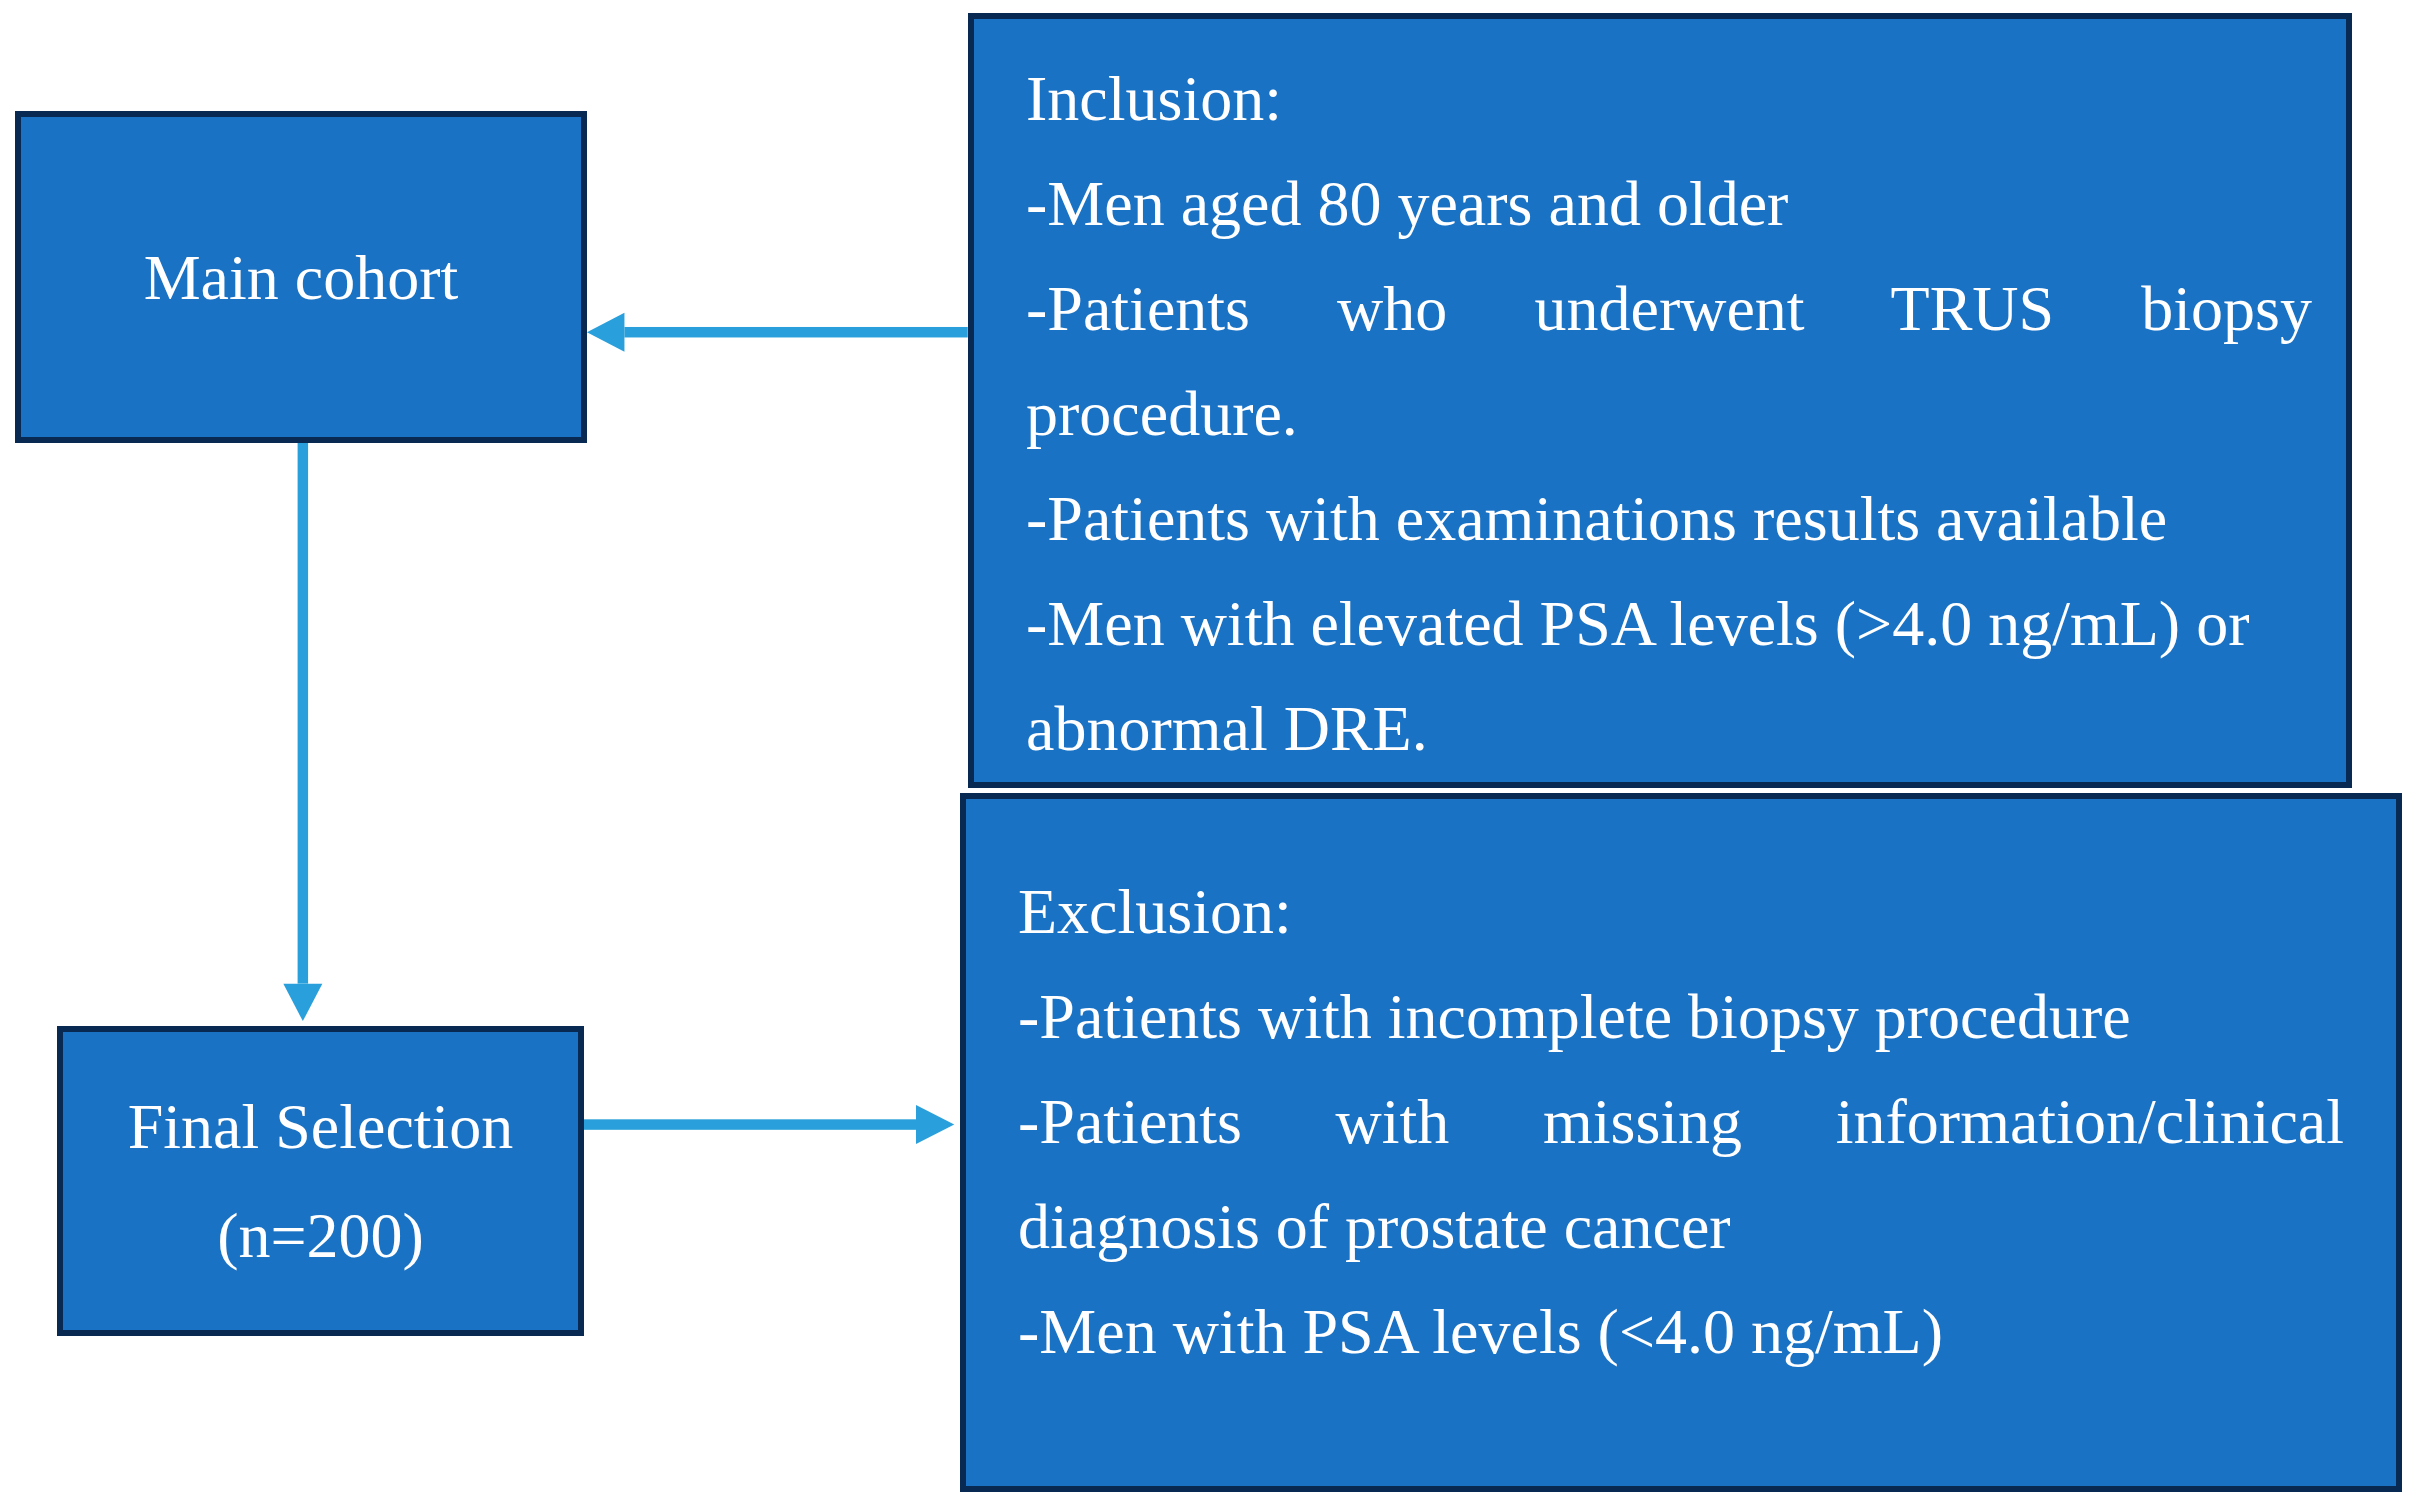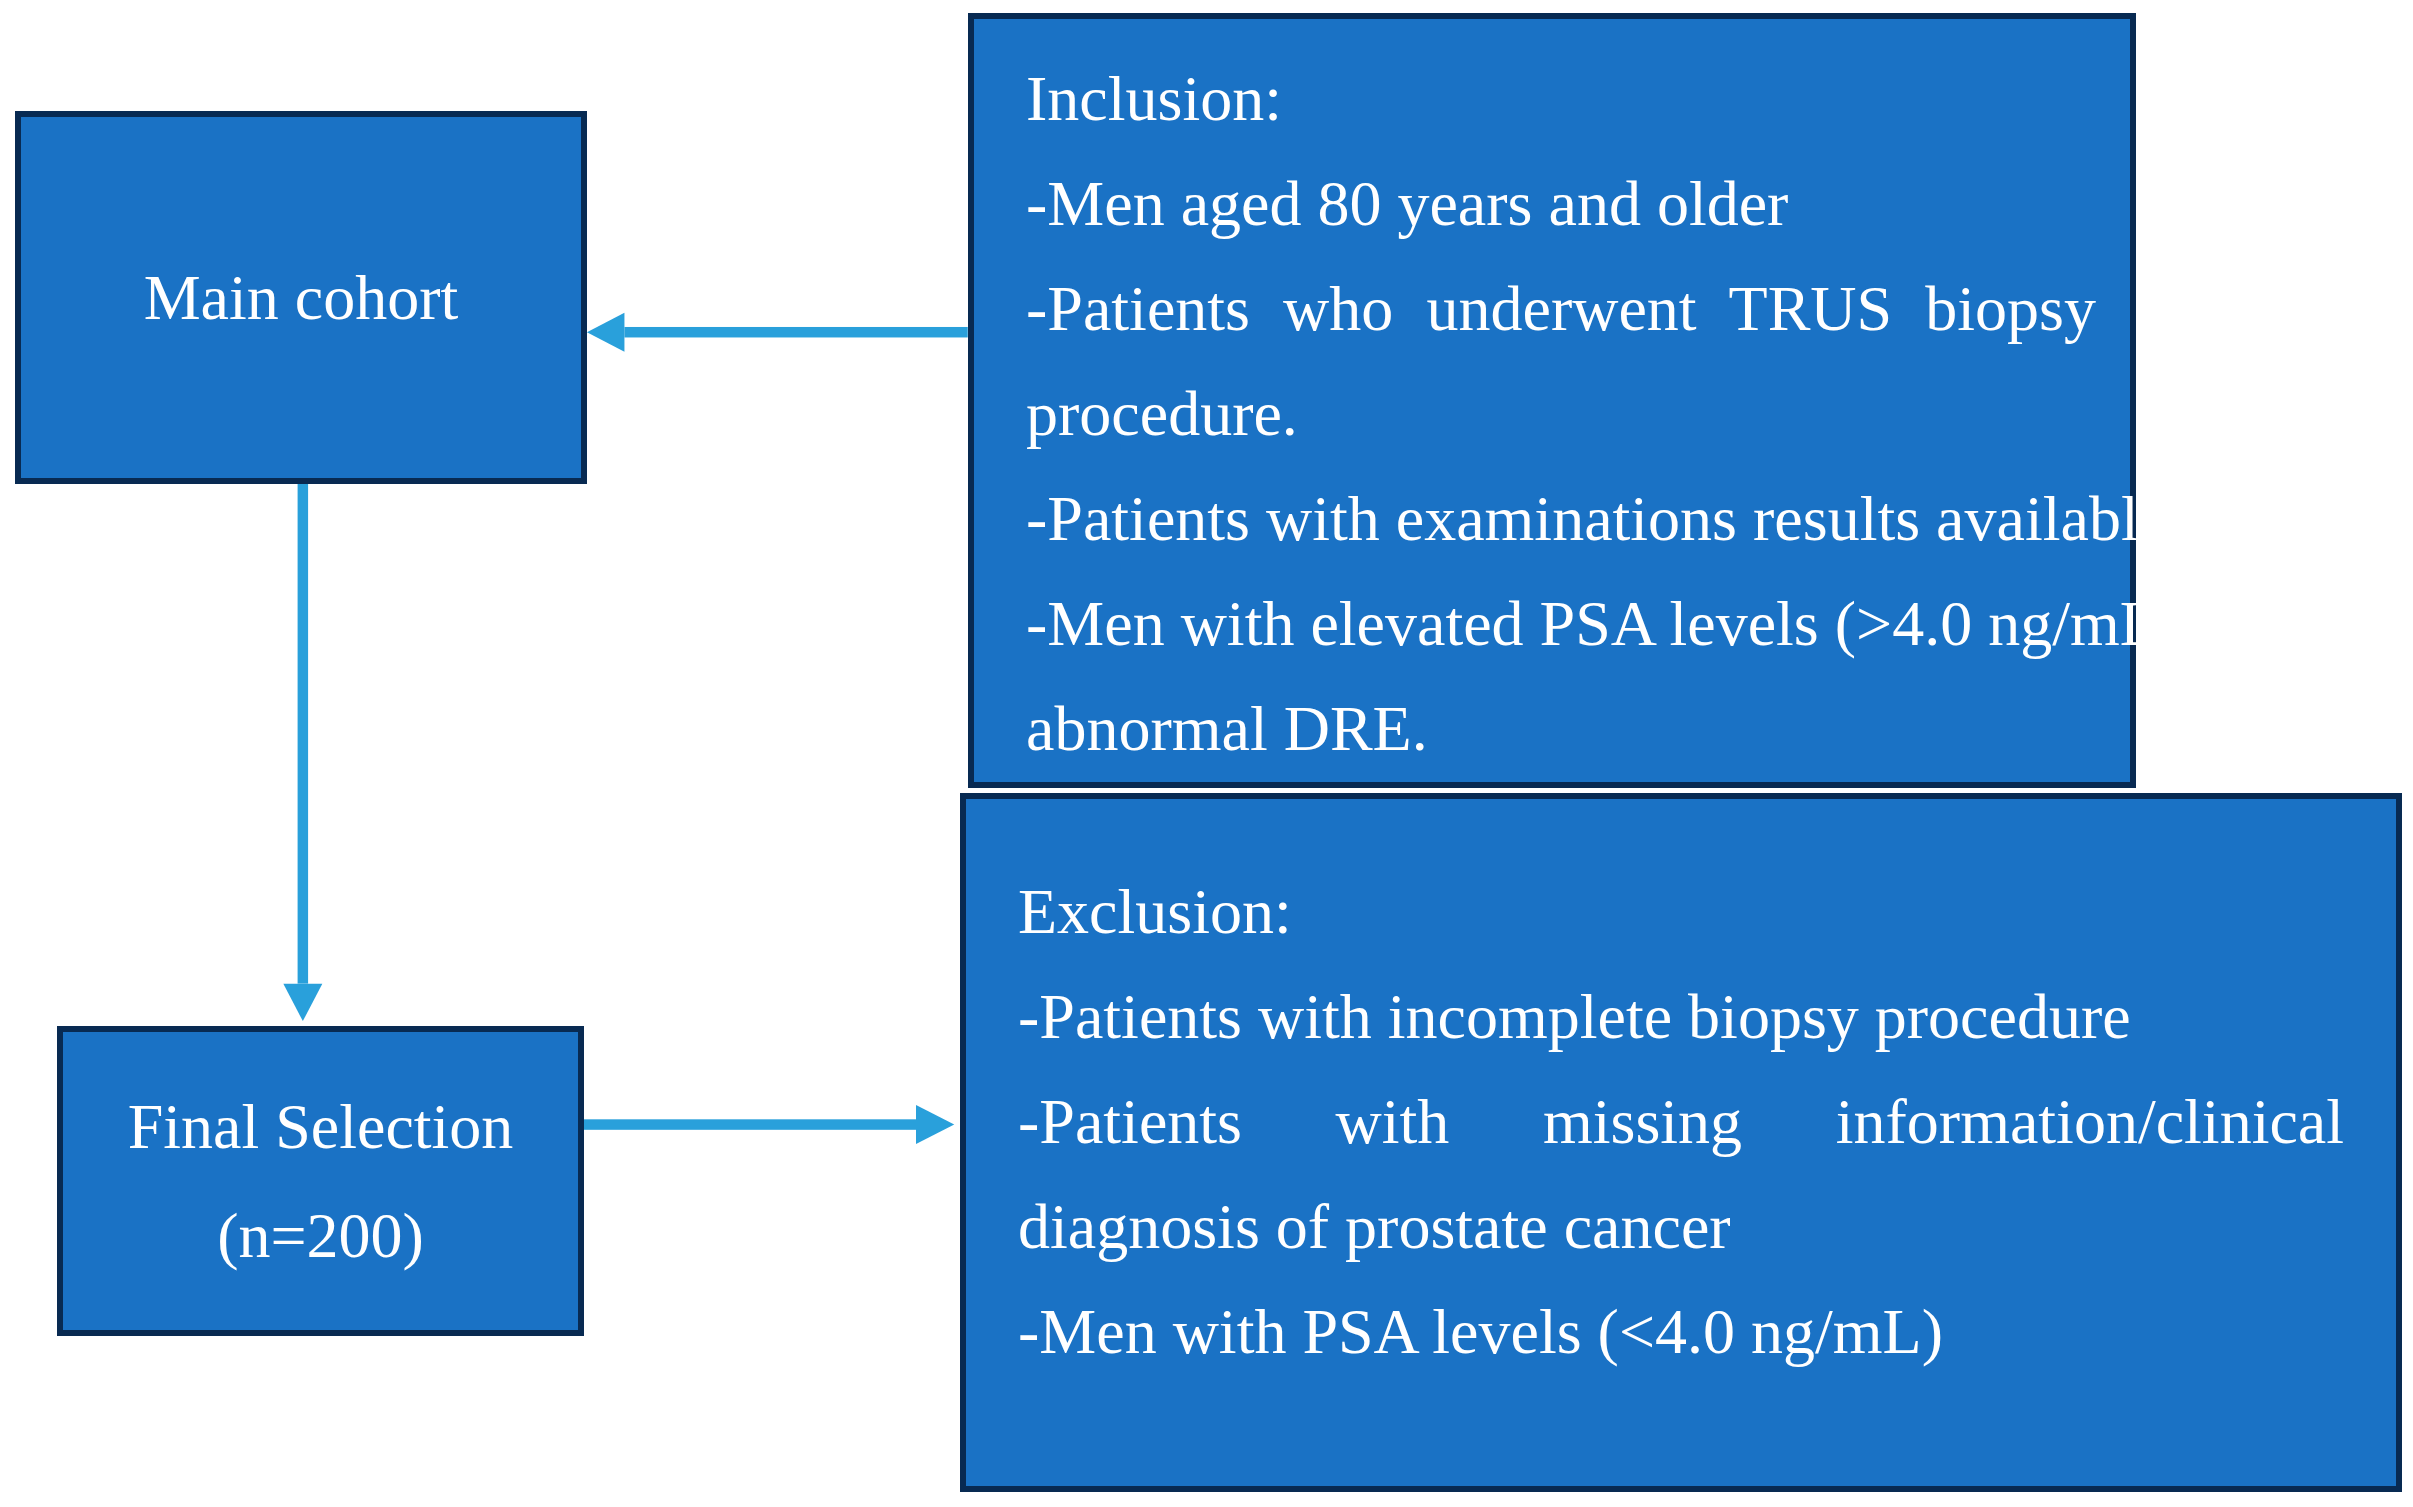--- a/index.html
+++ b/index.html
@@ -26,28 +26,28 @@
   
   .node {
     display: flex;
     flex-direction: column;
     align-items: center;
     justify-content: center;
     text-align: center;
     font-size: 64px;
     line-height: 109px;
   }
-  #main-cohort-box   { left: 15px;   top: 111px;  width: 572px;  height: 373px; }
+  #main-cohort-box   { left: 15px;   top: 111px;  width: 572px;  height: 332px; }
   #final-selection-box { left: 57px; top: 1026px; width: 527px;  height: 310px; }
   
   .criteria {
     font-size: 64px;
     line-height: 105px;
   }
-  #inclusion-box { left: 968px; top: 12.7px;   width: 1168px; height: 775px; padding: 27px 34px 0 52px; }
+  #inclusion-box { left: 968px; top: 12.7px;   width: 1384px; height: 775px; padding: 27px 34px 0 52px; }
   #exclusion-box { left: 960px; top: 793px; width: 1442px; height: 699px;  padding: 60px 52px 14px 52px; }
   .tline { white-space: nowrap; }
   .tline.just {
     white-space: normal;
     text-align: justify;
     text-align-last: justify;
   }
   #arrow-layer {
     position: absolute;
     left: 0; top: 0;

